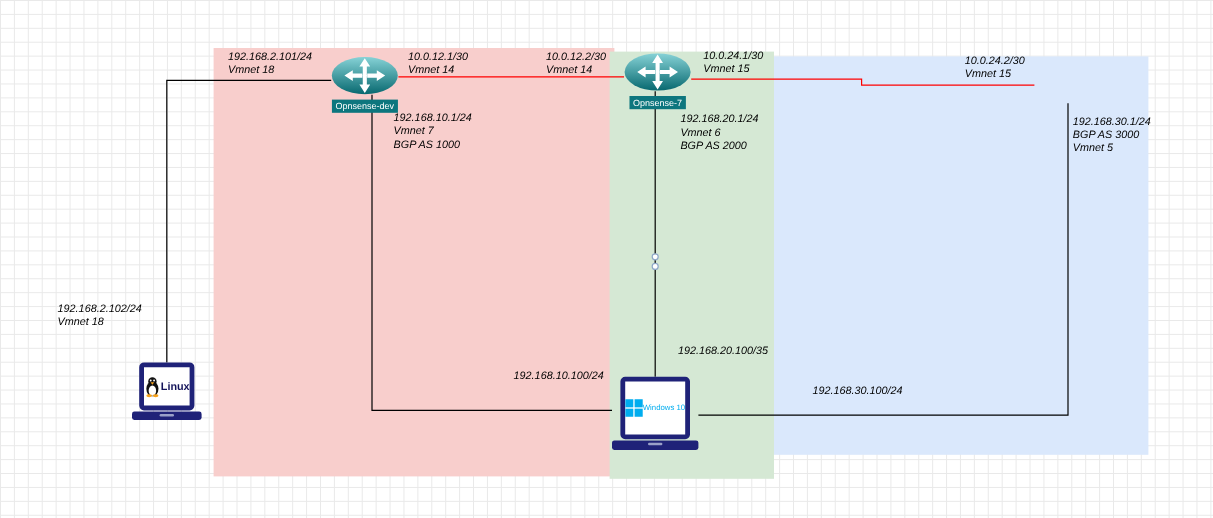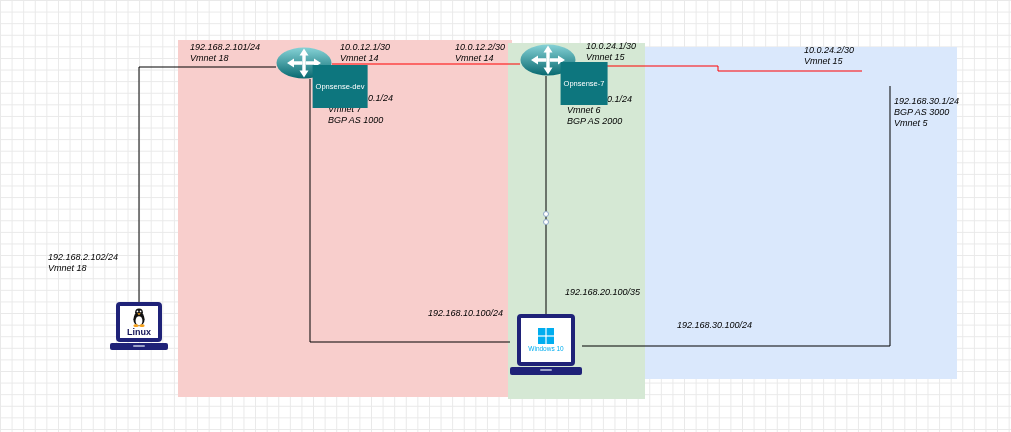--- a/index.html
+++ b/index.html
@@ -14,32 +14,32 @@
   .zone{position:absolute;}
   .zone-as1000{left:178px;top:40px;width:334px;height:357px;background:#f8cecc;z-index:1;}
   .zone-as3000{left:628px;top:47px;width:329px;height:332px;background:#dae8fc;z-index:2;}
   .zone-as2000{left:508px;top:43px;width:137px;height:356px;background:#d5e8d4;z-index:3;}
   svg.links{position:absolute;left:0;top:0;z-index:10;}
   .lan-link{stroke:#000000;stroke-width:1;fill:none;}
   .ptp-link{stroke:#ff0000;stroke-width:1;fill:none;}
   .waypoint{fill:#ffffff;stroke:#8fa8c8;stroke-width:1;}
   .router{position:absolute;width:56px;z-index:30;}
   .router-label{
-    position:absolute;left:50%;transform:translateX(-50%);top:18px;
+    position:absolute;left:50%;transform:translateX(-50%);top:36px;
     background:#0d767e;color:#ffffff;font-size:7.5px;line-height:9px;
-    padding:17px 3px;white-space:nowrap;margin-left:36px;
+    padding:1px 3px;white-space:nowrap;
   }
   .net-label{
     position:absolute;z-index:20;font-size:9px;line-height:11px;
     color:#000000;white-space:pre-line;font-style:italic;
   }
   .laptop{position:absolute;z-index:30;}
   .screen{
     background:#ffffff;border:4px solid #1f2278;border-radius:4px;margin:0 auto;
-    display:flex;flex-direction:column;align-items:center;justify-content:center;
+    display:flex;align-items:center;justify-content:flex-start;
   }
   .base{background:#1f2278;border-radius:2px;position:relative;margin-top:1px;height:7px;}
   .base::after{
     content:"";position:absolute;left:50%;top:1.5px;transform:translateX(-50%);
     width:12px;height:2.5px;background:#9aa0c8;border-radius:1px;
   }
   .linux-name{font-size:9px;font-weight:bold;color:#14145a;}
   .windows-name{font-size:6.5px;color:#00adef;margin-top:1px;white-space:nowrap;}
 </style>
 </head>

